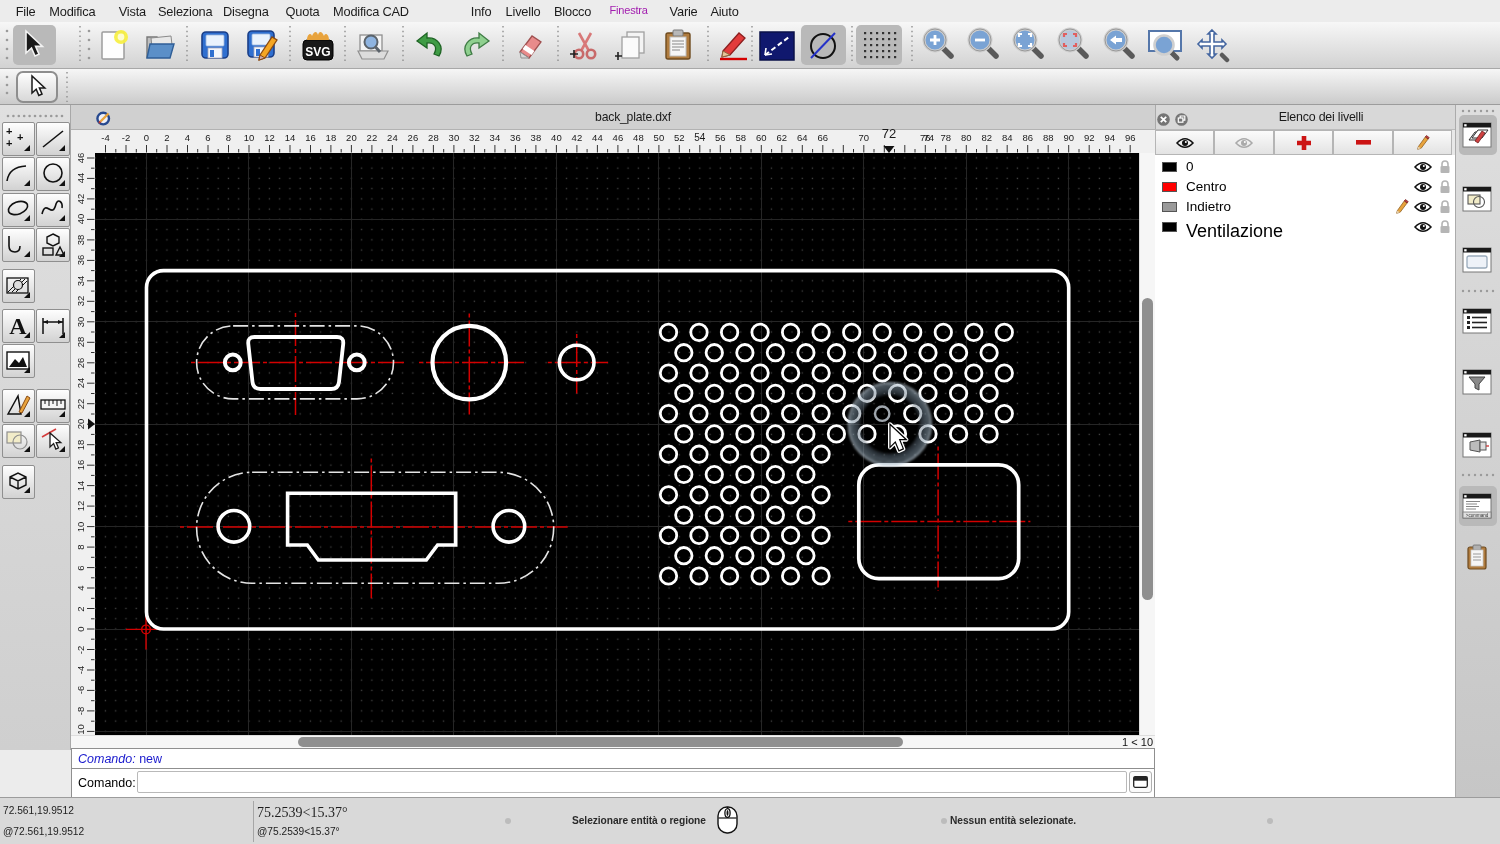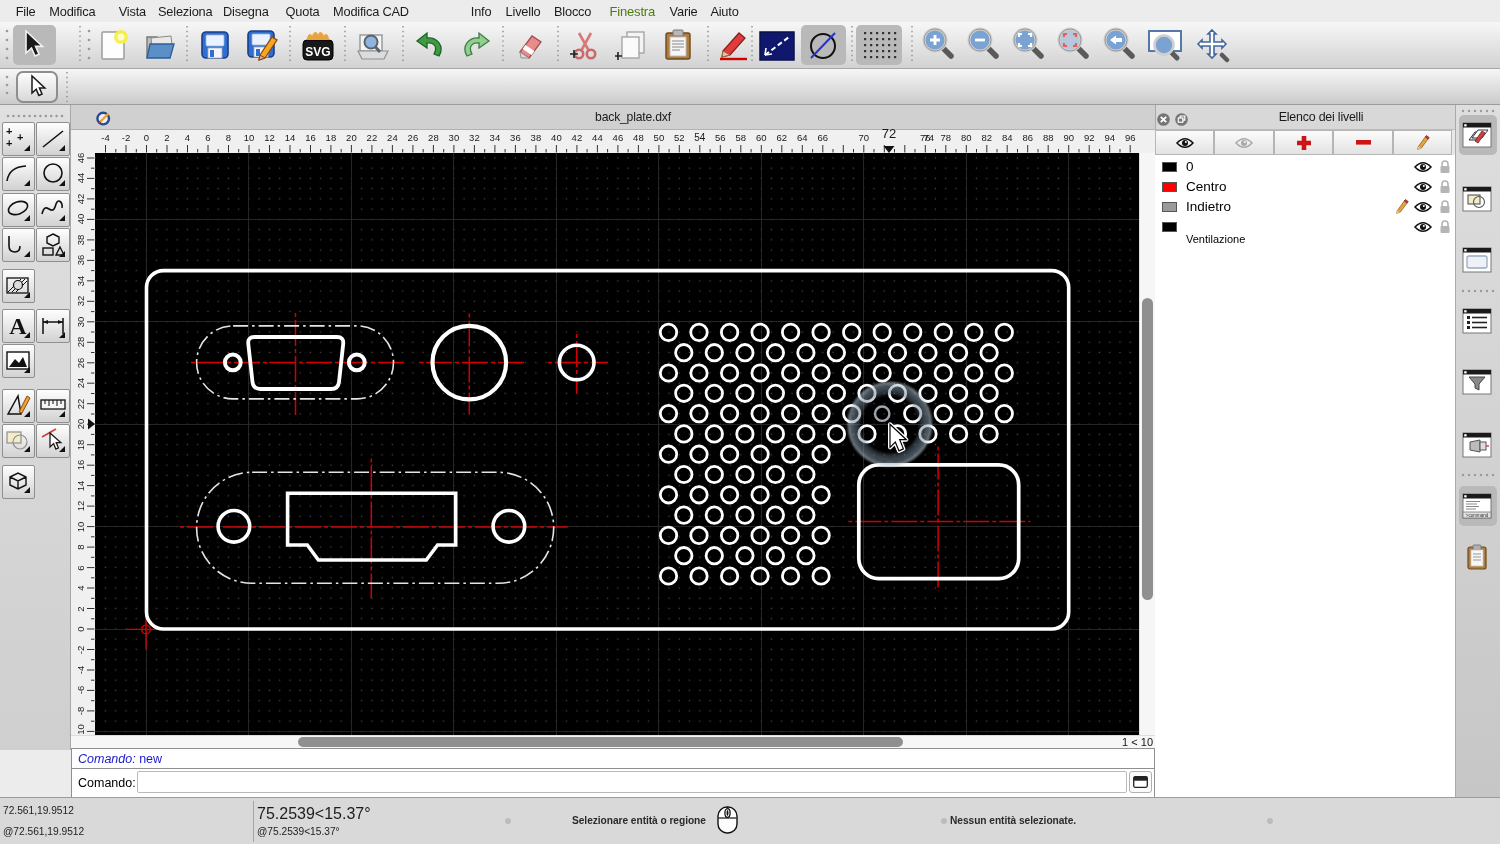--- a/index.html
+++ b/index.html
@@ -11,21 +11,21 @@
 <div class="abs" style="left:49.3px;top:3.5px;font-size:12.8px;color:#1c1c1c;letter-spacing:-0.2px;">Modifica</div>
 <div class="abs" style="left:118.7px;top:3.5px;font-size:12.8px;color:#1c1c1c;letter-spacing:-0.2px;">Vista</div>
 <div class="abs" style="left:158px;top:3.5px;font-size:12.8px;color:#1c1c1c;letter-spacing:-0.2px;">Seleziona</div>
 <div class="abs" style="left:223px;top:3.5px;font-size:12.8px;color:#1c1c1c;letter-spacing:-0.2px;">Disegna</div>
 <div class="abs" style="left:285.6px;top:3.5px;font-size:12.8px;color:#1c1c1c;letter-spacing:-0.2px;">Quota</div>
 <div class="abs" style="left:333px;top:3.5px;font-size:12.8px;color:#1c1c1c;letter-spacing:-0.2px;">Modifica CAD</div>
 <div class="abs" style="left:428.3px;top:3.5px;font-size:12.8px;color:#1c1c1c;letter-spacing:-0.2px;margin-top:45px;">Snap</div>
 <div class="abs" style="left:470.8px;top:3.5px;font-size:12.8px;color:#1c1c1c;letter-spacing:-0.2px;">Info</div>
 <div class="abs" style="left:505.6px;top:3.5px;font-size:12.8px;color:#1c1c1c;letter-spacing:-0.2px;">Livello</div>
 <div class="abs" style="left:554px;top:3.5px;font-size:12.8px;color:#1c1c1c;letter-spacing:-0.2px;">Blocco</div>
-<div class="abs" style="left:609.6px;top:3.5px;font-size:13px;color:#4d7c0f;letter-spacing:-0.2px;text-align:right;">Finestra</div>
+<div class="abs" style="left:609.6px;top:3.5px;font-size:11px;color:#a21caf;letter-spacing:-0.2px;text-align:right;">Finestra</div>
 <div class="abs" style="left:669.6px;top:3.5px;font-size:12.8px;color:#1c1c1c;letter-spacing:-0.2px;">Varie</div>
 <div class="abs" style="left:710.4px;top:3.5px;font-size:12.8px;color:#1c1c1c;letter-spacing:-0.2px;">Aiuto</div>
 <div class="abs" style="left:0;top:22px;width:1500px;height:47px;background:linear-gradient(#f7f7f7,#d2d2d2);border-bottom:1px solid #a8a8a8;box-sizing:border-box;"></div>
 <div class="abs" style="left:13px;top:25px;width:43px;height:40px;background:#b9b9b9;border-radius:5px;"></div>
 <div class="abs" style="left:801px;top:25px;width:45px;height:40px;background:#b9b9b9;border-radius:5px;"></div>
 <div class="abs" style="left:856px;top:25px;width:46px;height:40px;background:#b9b9b9;border-radius:5px;"></div>
 <svg class="abs" style="left:4px;top:28px" width="6" height="36">
     <circle cx="3" cy="3" r="1.3" fill="#9a9a9a"></circle>
     <circle cx="3" cy="12" r="1.3" fill="#9a9a9a"></circle>
     <circle cx="3" cy="21" r="1.3" fill="#9a9a9a"></circle>
@@ -883,21 +883,21 @@
 <svg class="abs" style="left:1438.5px;top:200px" width="12" height="14" viewBox="0 0 12 14">
     <path d="M3 6 V4 a3 3 0 0 1 6 0 V6" fill="none" stroke="#b5b5b5" stroke-width="1.6"></path>
     <rect x="1.5" y="6" width="9" height="7" rx="1" fill="#b5b5b5"></rect>
   </svg>
 <svg class="abs" style="left:1394px;top:199px" width="15" height="15" viewBox="0 0 16 16">
     <path d="M3.5 12.5 L11 2 L14 4.2 L6.5 14.2 L2.8 15.2 Z" fill="#e8a33d" stroke="#8a5a1a" stroke-width="0.8"></path>
     <path d="M11 2 L12.2 0.6 L15.2 2.8 L14 4.2 Z" fill="#c24040" stroke="#7a2020" stroke-width="0.8"></path>
     <path d="M3.5 12.5 L6.5 14.2 L2.8 15.2 Z" fill="#e6d2b0"></path>
   </svg>
 <div class="abs" style="left:1162px;top:221.5px;width:14.5px;height:10.5px;background:#000000;border:1px solid #555;box-sizing:border-box;"></div>
-<div class="abs" style="left:1186px;top:233px;font-size:11px;color:#000;text-align:right;">Ventilazione</div>
+<div class="abs" style="left:1186px;top:221px;font-size:18px;color:#000;text-align:right;">Ventilazione</div>
 <svg class="abs" style="left:1413.5px;top:221px" width="18" height="12" viewBox="0 0 18 12">
     <path d="M1 6 Q9 -2.5 17 6 Q9 14.5 1 6 Z" fill="none" stroke="#111" stroke-width="1.6"></path>
     <circle cx="9" cy="6" r="3" fill="#111"></circle>
     <circle cx="9.8" cy="5" r="1" fill="#fff"></circle>
   </svg>
 <svg class="abs" style="left:1438.5px;top:220px" width="12" height="14" viewBox="0 0 12 14">
     <path d="M3 6 V4 a3 3 0 0 1 6 0 V6" fill="none" stroke="#b5b5b5" stroke-width="1.6"></path>
     <rect x="1.5" y="6" width="9" height="7" rx="1" fill="#b5b5b5"></rect>
   </svg>
 <div class="abs" style="left:1455px;top:105px;width:45px;height:692px;background:linear-gradient(#dedede,#c6c6c6);border-left:1px solid #ababab;box-sizing:border-box;"></div>
@@ -997,21 +997,21 @@
     <circle cx="8" cy="2" r="1.2" fill="#9a9a9a"></circle>
     <circle cx="14" cy="2" r="1.2" fill="#9a9a9a"></circle>
     <circle cx="20" cy="2" r="1.2" fill="#9a9a9a"></circle>
     <circle cx="26" cy="2" r="1.2" fill="#9a9a9a"></circle>
     <circle cx="32" cy="2" r="1.2" fill="#9a9a9a"></circle>
   </svg>
 <div class="abs" style="left:0;top:797px;width:1500px;height:47px;background:#d9d9d9;border-top:1px solid #9c9c9c;box-sizing:border-box;"></div>
 <div class="abs" style="left:3px;top:804.5px;font-size:10.2px;color:#1d1d1d;">72.561,19.9512</div>
 <div class="abs" style="left:3px;top:826px;font-size:10.2px;color:#1d1d1d;">@72.561,19.9512</div>
 <div class="abs" style="left:253px;top:801px;width:1px;height:41px;background:#a6a6a6;"></div>
-<div class="abs" style="left:257px;top:804.5px;font-size:16px;color:#1d1d1d;">75.2539&lt;15.37°</div>
+<div class="abs" style="left:257px;top:804.5px;font-size:14px;color:#1d1d1d;font-family:Liberation Serif, serif;">75.2539&lt;15.37°</div>
 <div class="abs" style="left:257px;top:826px;font-size:10.2px;color:#1d1d1d;">@75.2539&lt;15.37°</div>
 <div class="abs" style="left:505px;top:818px;width:6px;height:6px;border-radius:3px;background:#bcbcbc;"></div>
 <div class="abs" style="left:940.5px;top:818px;width:6px;height:6px;border-radius:3px;background:#bcbcbc;"></div>
 <div class="abs" style="left:1267px;top:818px;width:6px;height:6px;border-radius:3px;background:#bcbcbc;"></div>
 <div class="abs" style="left:572px;top:815px;font-size:10.2px;font-weight:bold;color:#2a2a2a;letter-spacing:-0.05px;">Selezionare entità o regione</div>
 <svg class="abs" style="left:717px;top:806px" width="21" height="28" viewBox="0 0 21 28">
     <rect x="1" y="1" width="19" height="26" rx="9" fill="#fff" stroke="#111" stroke-width="1.4"></rect>
     <line x1="10.5" y1="1" x2="10.5" y2="12" stroke="#111" stroke-width="1.2"></line>
     <line x1="1.5" y1="12" x2="19.5" y2="12" stroke="#111" stroke-width="1.2"></line>
     <ellipse cx="10.5" cy="7" rx="2.6" ry="4.4" fill="#fff" stroke="#111" stroke-width="1.3"></ellipse>

